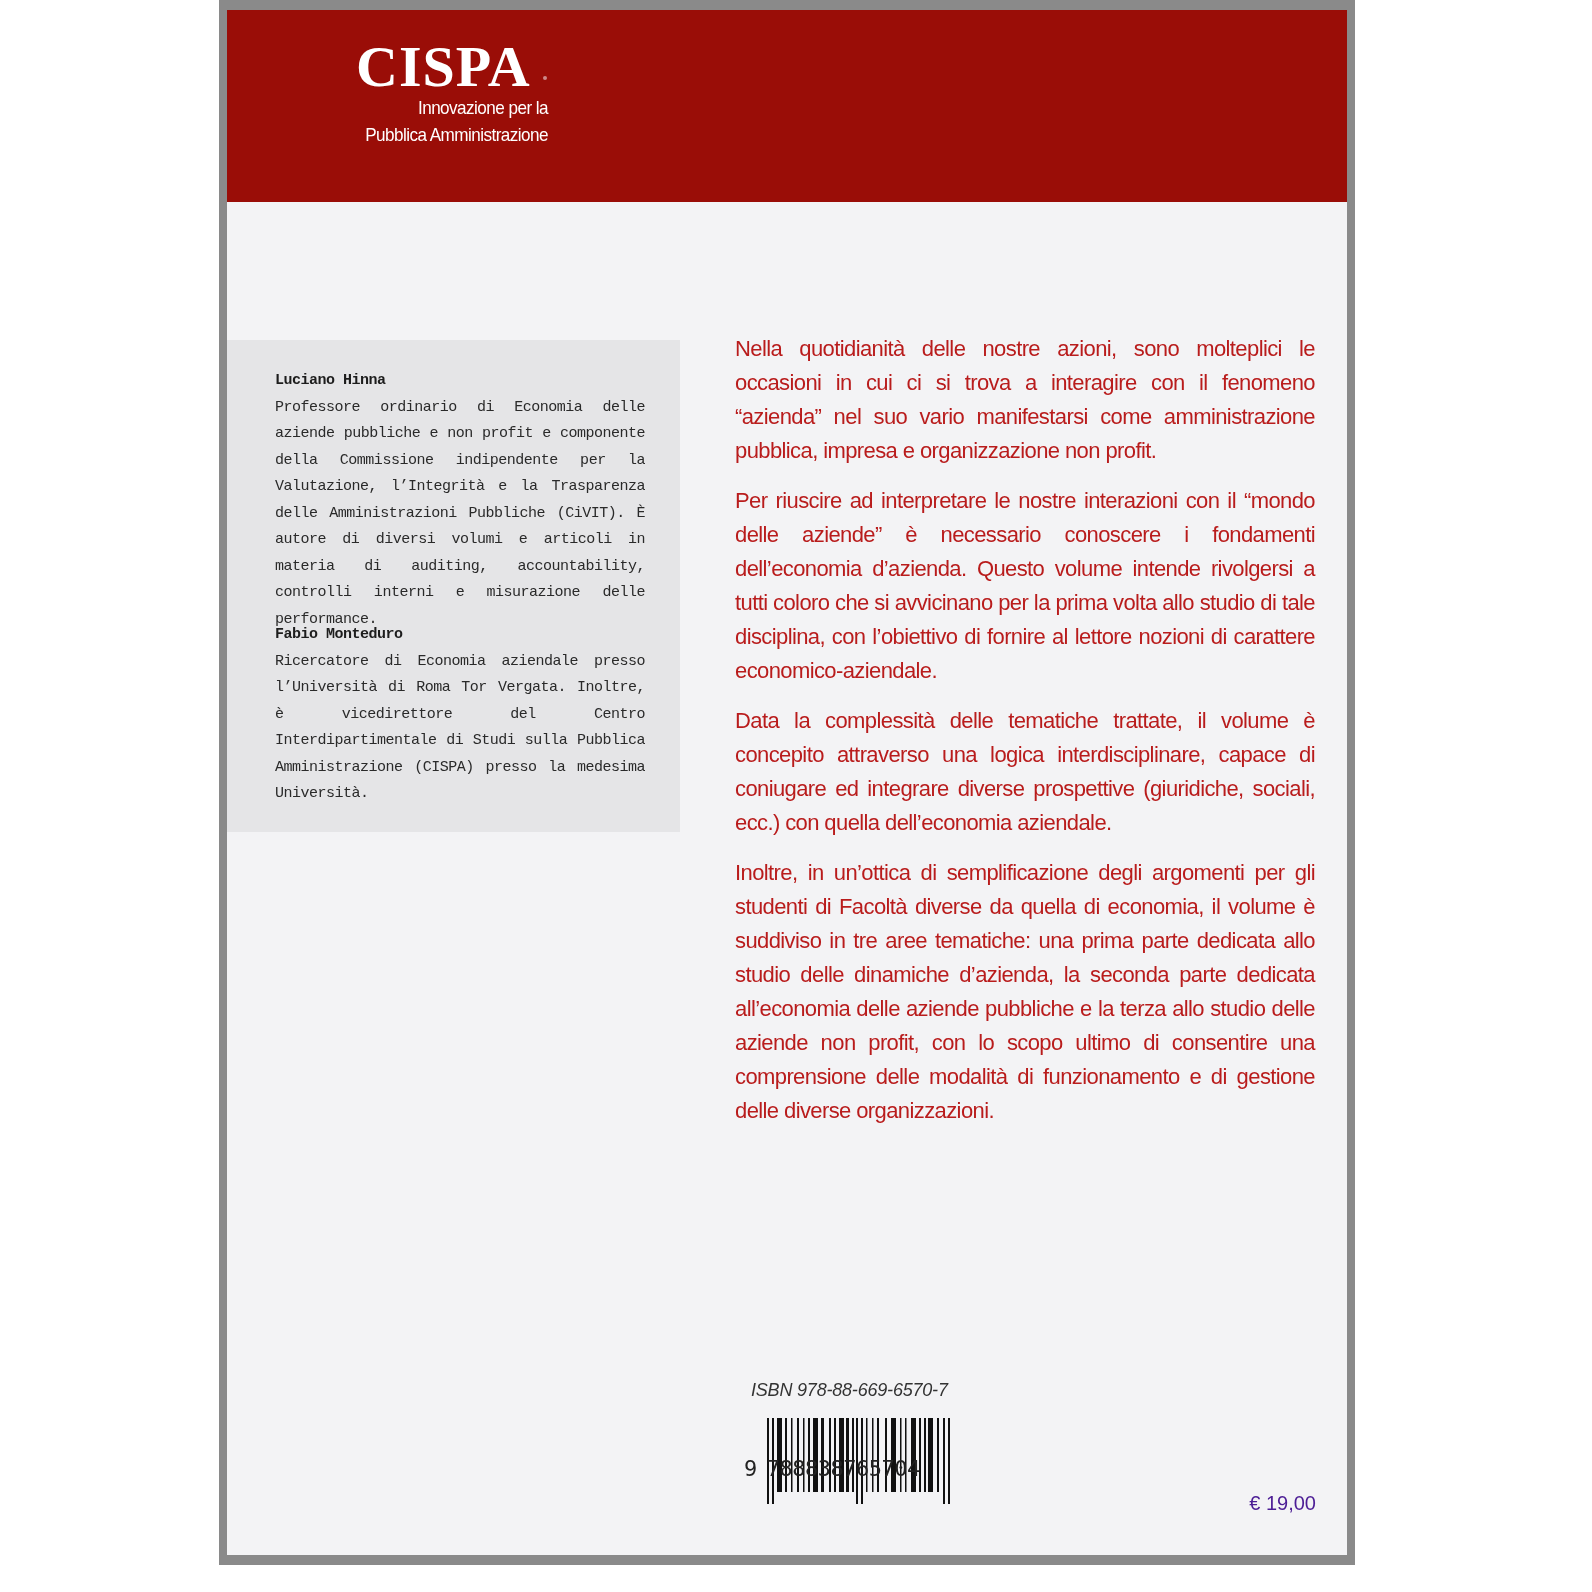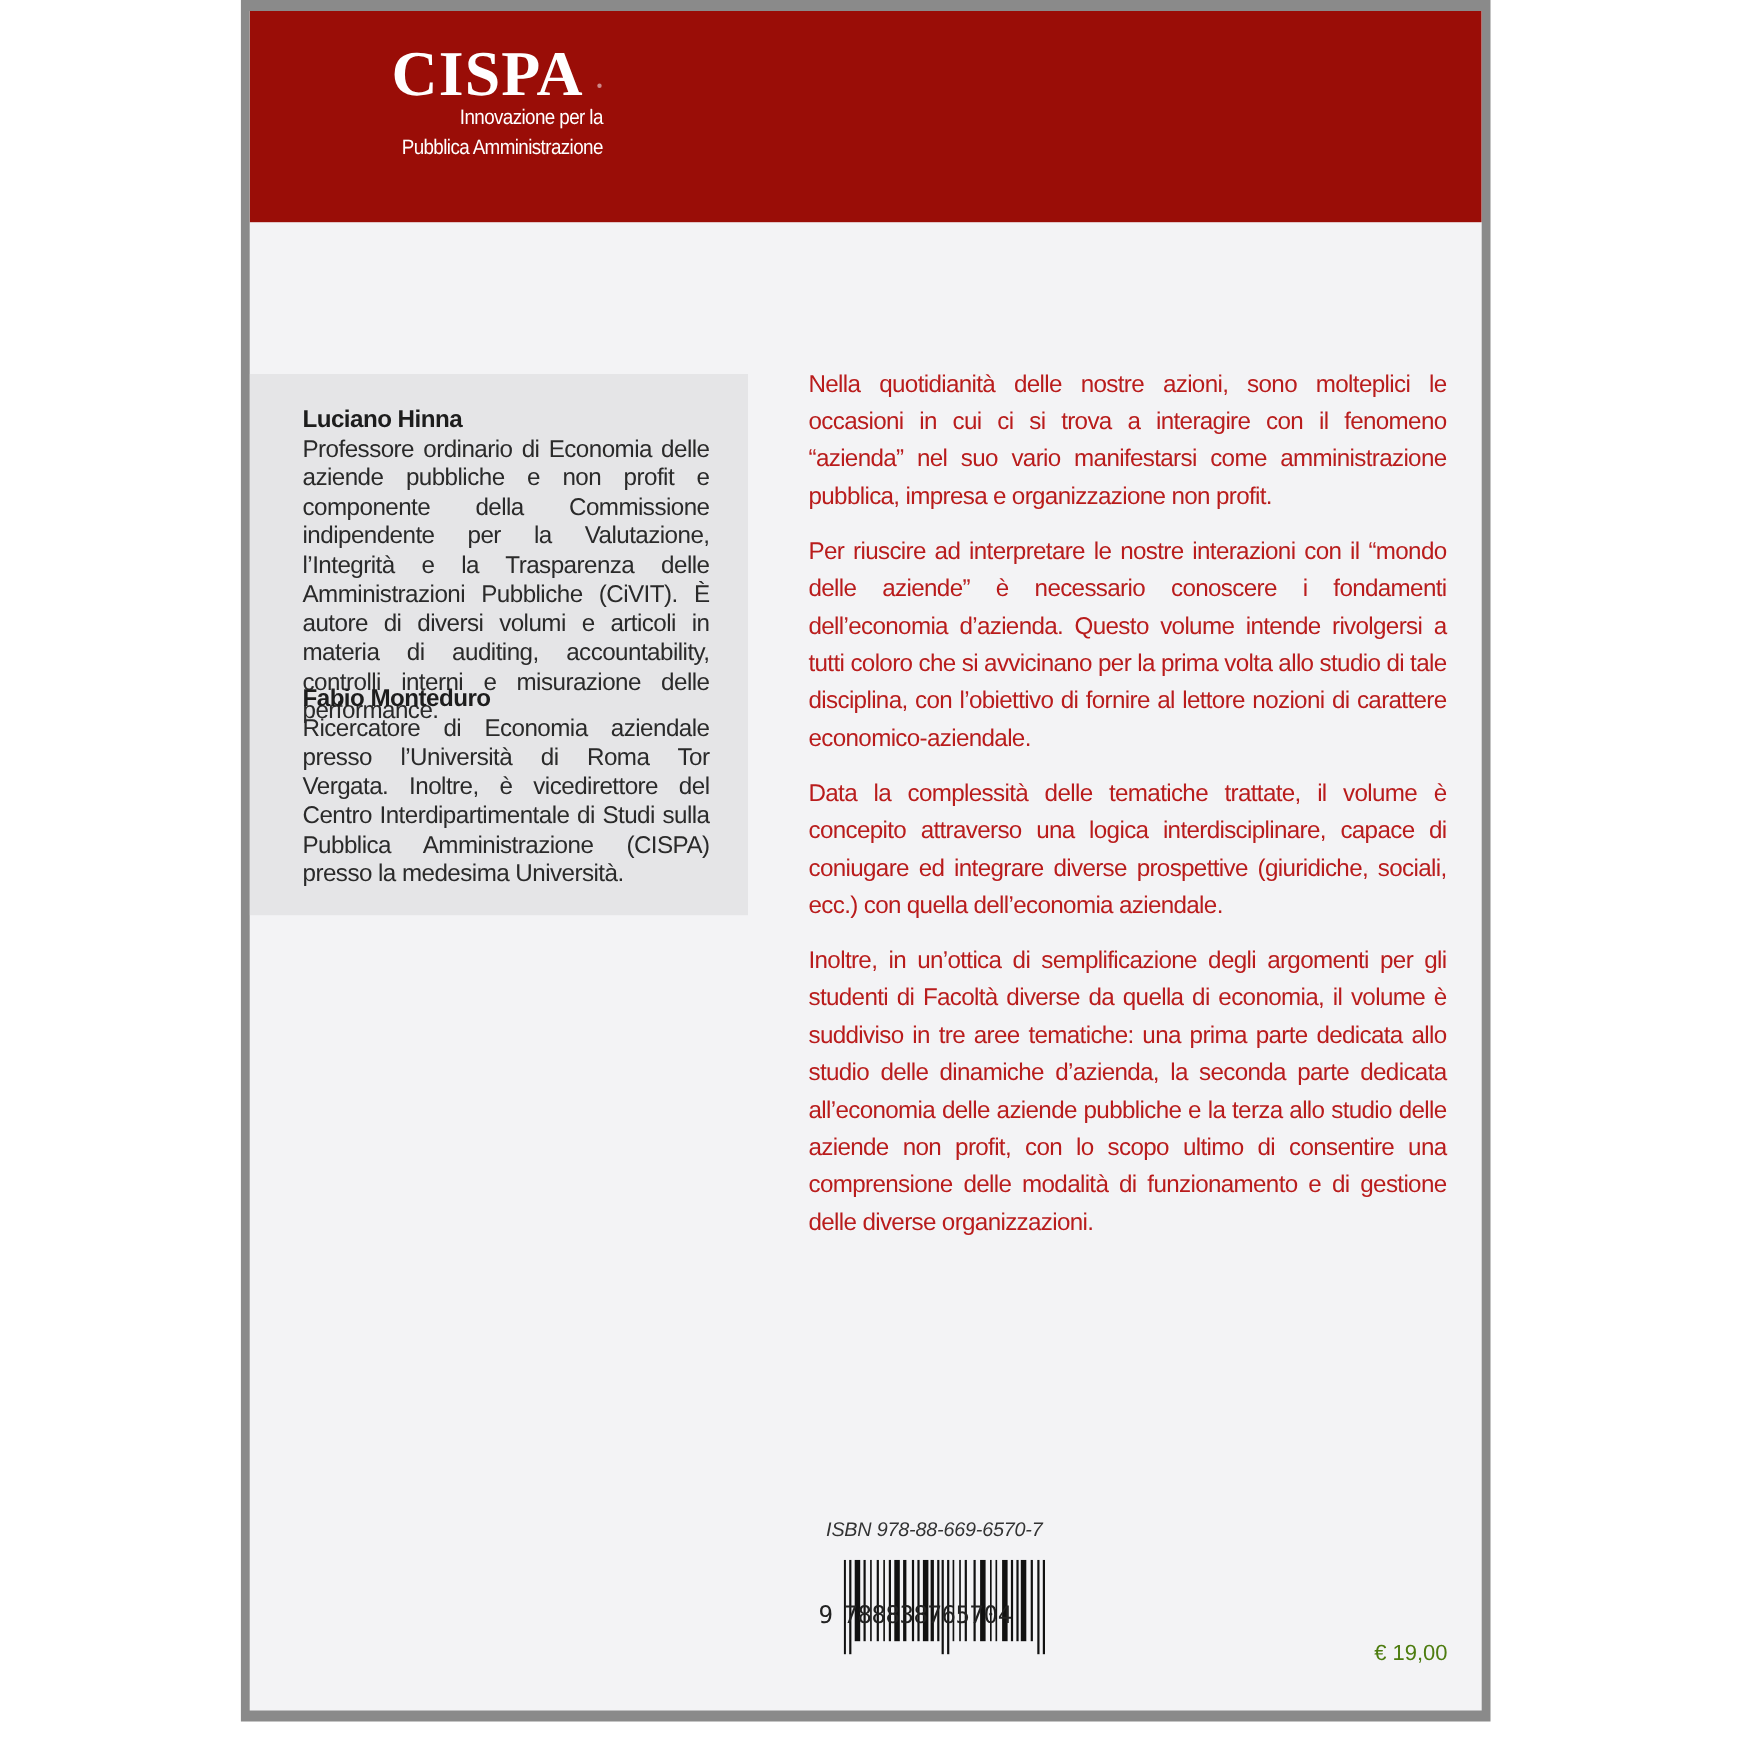--- a/index.html
+++ b/index.html
@@ -4,31 +4,31 @@
 <style>
   html, body { margin:0; padding:0; background:#ffffff; }
   body { width:1592px; height:1592px; position:relative; overflow:hidden; }
   .frame { position:absolute; left:219px; top:0; width:1136px; height:1565px; background:#8a8a8a; }
   .cover { position:absolute; left:227px; top:10px; width:1120px; height:1545px; background:#f3f3f5; overflow:hidden; }
   .band { position:absolute; left:0; top:0; width:100%; height:192px; background:#9a0d07; }
   .logo-title { position:absolute; left:129px; top:28px; font-family:"Liberation Serif", serif; font-weight:bold; font-size:58px; color:#ffffff; letter-spacing:1px; line-height:1; }
   .logo-dot { position:absolute; left:316px; top:66px; width:4px; height:4px; border-radius:50%; background:#c88; }
   .logo-sub { position:absolute; left:115px; top:84px; font-family:"Liberation Sans", sans-serif; font-size:19px; color:#ffffff; line-height:27px; text-align:right; width:206px; letter-spacing:-0.6px; transform:scaleX(0.9); transform-origin:right top; }
   .authors { position:absolute; left:0; top:330px; width:453px; height:492px; background:#e5e5e7; }
-  .author { position:absolute; left:48px; width:370px; font-family:Liberation Sans, sans-serif; font-size:22px; line-height:26.5px; color:#2a2a2a; text-align:justify; letter-spacing:-0.5px; }
+  .author { position:absolute; left:48px; width:370px; font-family:Liberation Mono, monospace; font-size:15px; line-height:26.5px; color:#2a2a2a; text-align:justify; letter-spacing:-0.5px; }
   .author .name { font-weight:bold; color:#1d1d1d; display:block; }
   .a1 { top:28px; }
   .a2 { top:282px; }
   .blurb { position:absolute; left:508px; top:322px; width:580px; font-family:"Liberation Sans", sans-serif; font-size:22px; line-height:34px; color:#b91c1c; letter-spacing:-0.6px; }
   .blurb p { margin:0 0 16px 0; text-align:justify; }
   .isbn { position:absolute; left:524px; top:1370px; font-family:"Liberation Sans", sans-serif; font-style:italic; font-size:18px; color:#333; letter-spacing:-0.2px; }
   .barcode { position:absolute; left:540px; top:1408px; width:190px; height:86px; }
   .barcode-digits { position:absolute; left:517px; top:1446px; font-family:"DejaVu Sans Mono", monospace; font-size:22px; color:#222; background:transparent; letter-spacing:-0.5px; }
   .barcode-digits .first { margin-right:10px; }
-  .price { position:absolute; right:31px; top:1482px; font-family:"Liberation Sans", sans-serif; font-size:20px; color:#4d7c0f; }
+  .price { position:absolute; right:31px; top:1482px; font-family:"Liberation Sans", sans-serif; font-size:20px; color:#4c1d95; }
 </style>
 </head>
 <body>
 
 <div class="frame"></div>
 <div class="cover">
 
   <div class="band">
     <div class="logo-title">CISPA</div>
     <div class="logo-dot"></div>

